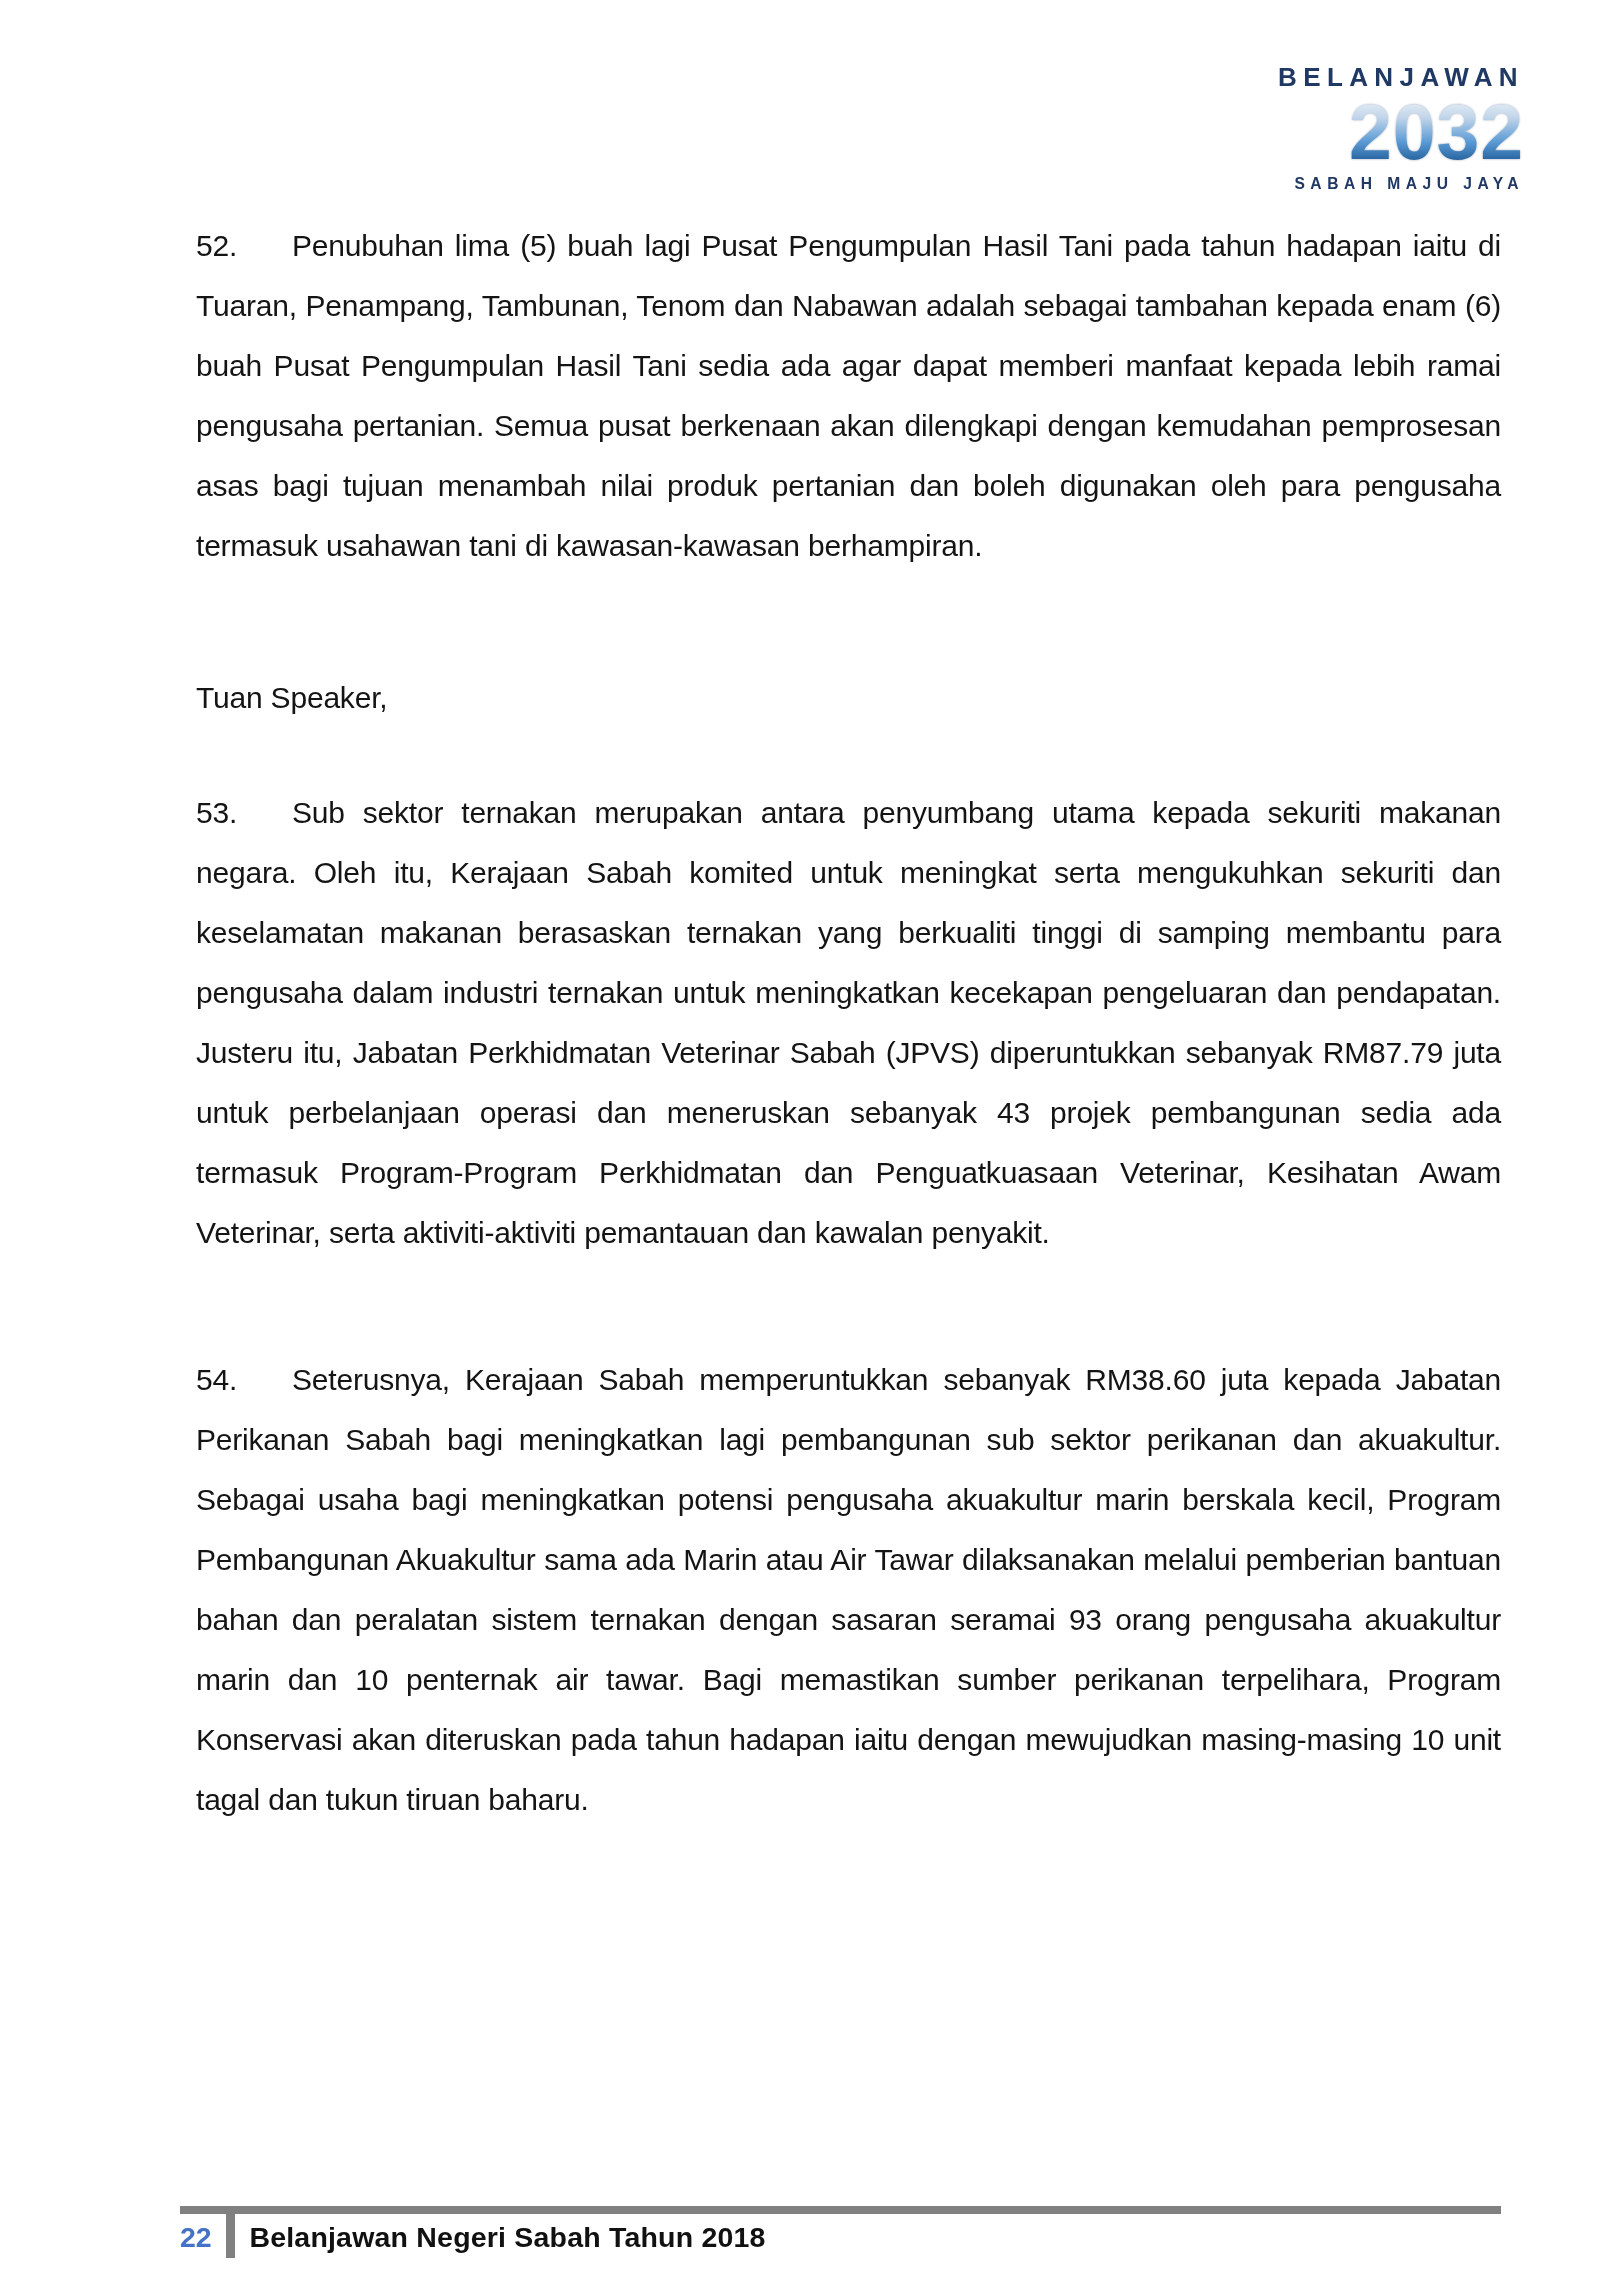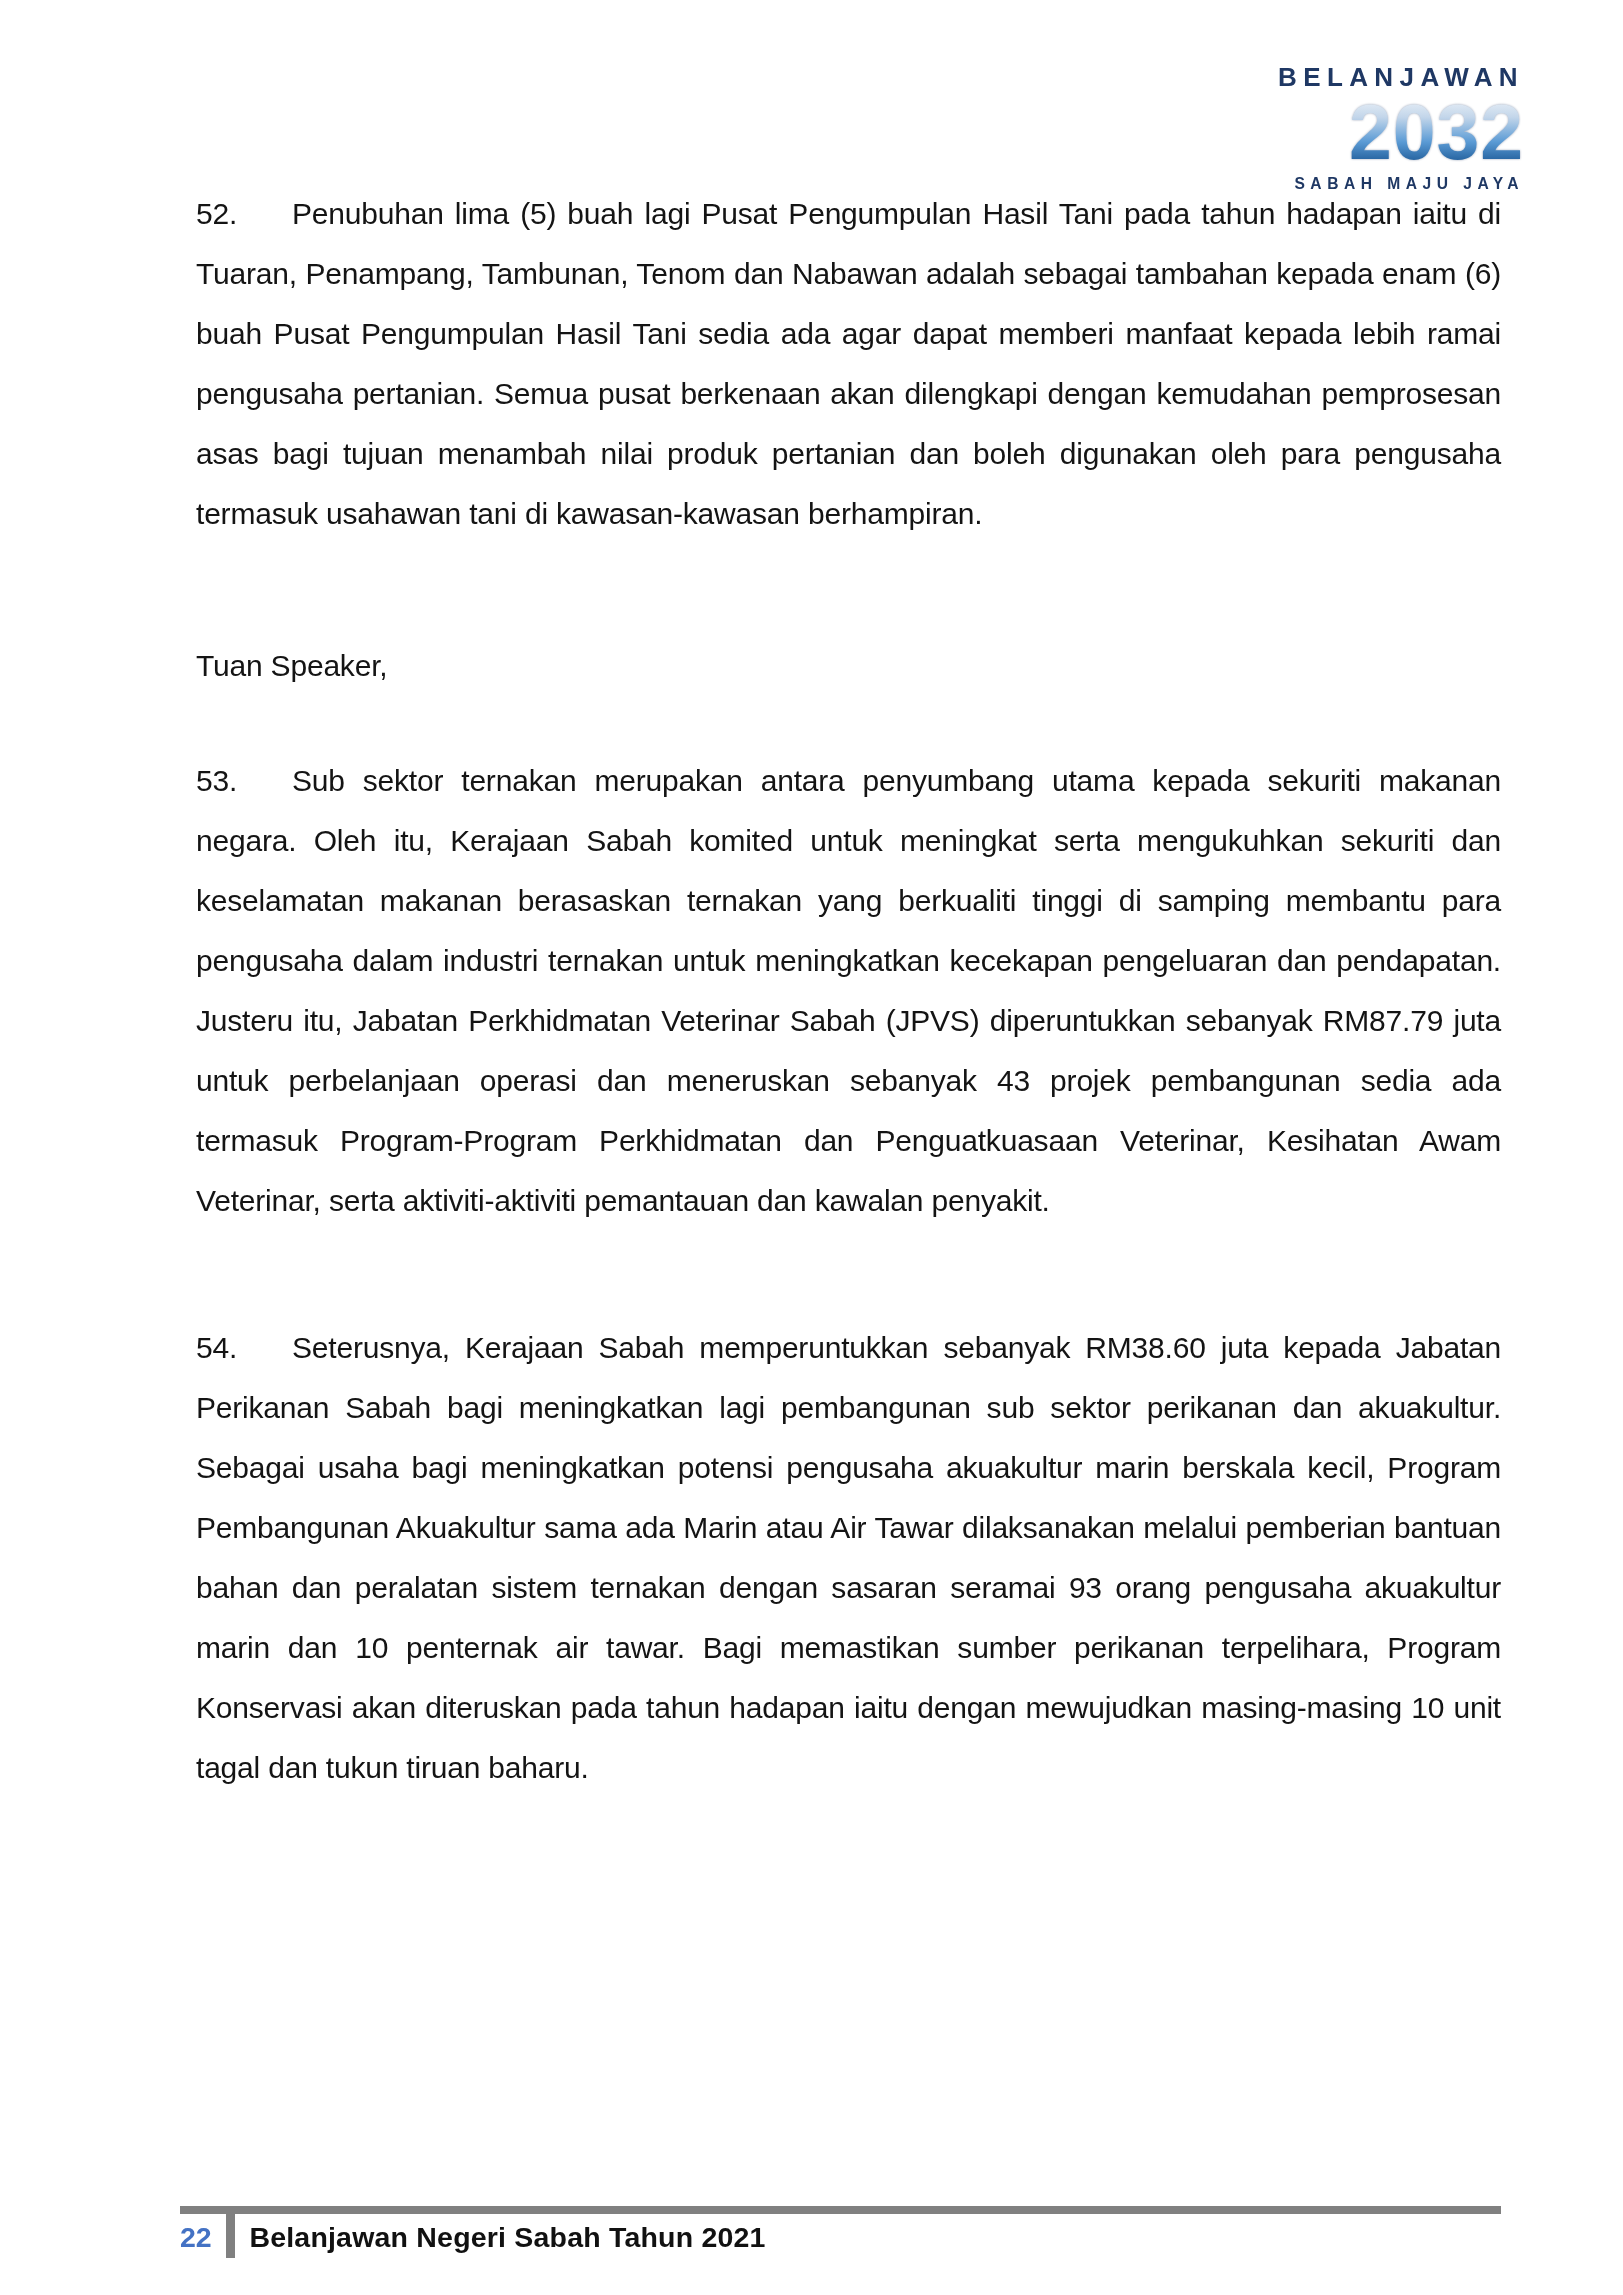--- a/index.html
+++ b/index.html
@@ -51,21 +51,21 @@
     font-size: 15.6px;
     font-weight: bold;
     letter-spacing: 5.5px;
     white-space: nowrap;
   }
 
   
   .content {
     position: absolute;
     left: 196px;
-    top: 184px;
+    top: 216px;
     width: 1305px;
   }
   .para {
     margin: 0 0 92px 0;
     font-size: 30px;
     line-height: 60px;
     text-align: justify;
     letter-spacing: -0.2px;
   }
   .para.last {
@@ -141,18 +141,18 @@
 
     <p class="para last"><span class="pnum">54.</span><span class="ptext"><span>Seterusnya, Kerajaan Sabah memperuntukkan sebanyak </span><b>RM38.60 juta</b><span> kepada </span><b>Jabatan Perikanan Sabah</b><span> bagi meningkatkan lagi pembangunan </span><b>sub sektor perikanan dan akuakultur</b><span>. Sebagai usaha bagi meningkatkan potensi pengusaha akuakultur marin berskala kecil, Program Pembangunan Akuakultur sama ada Marin atau Air Tawar dilaksanakan melalui pemberian bantuan bahan dan peralatan sistem ternakan dengan sasaran seramai 93 orang pengusaha akuakultur marin dan 10 penternak air tawar.  Bagi memastikan sumber perikanan terpelihara, Program Konservasi akan diteruskan pada tahun hadapan iaitu dengan mewujudkan masing-masing 10 unit tagal dan tukun tiruan baharu.</span></span></p>
 
   </div>
 
   <div class="footer">
     <div class="footer-rule"></div>
     <div class="footer-row">
       <span class="footer-num">22</span>
       <span class="footer-vbar"></span>
-      <span class="footer-title">Belanjawan Negeri Sabah Tahun 2021</span>
+      <span class="footer-title">Belanjawan Negeri Sabah Tahun 2018</span>
     </div>
   </div>
 
 </div>
 
 
 </body></html>

